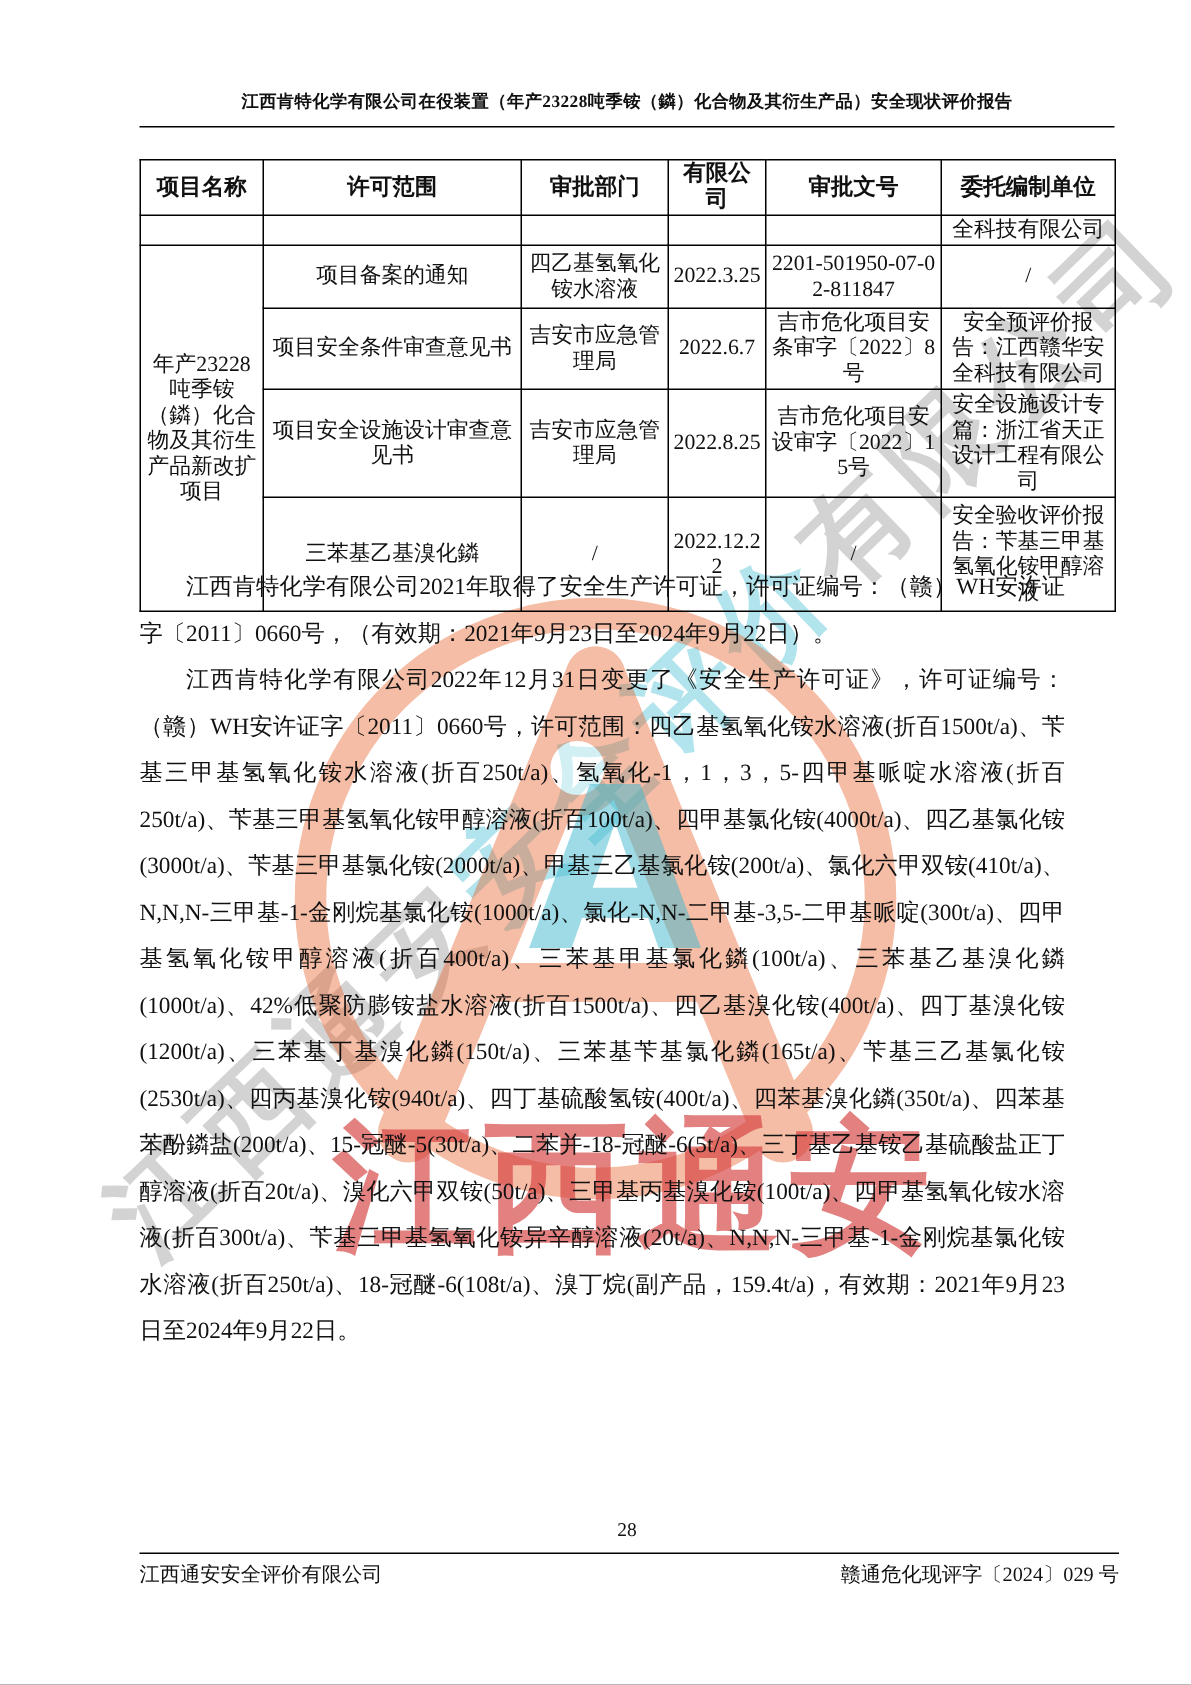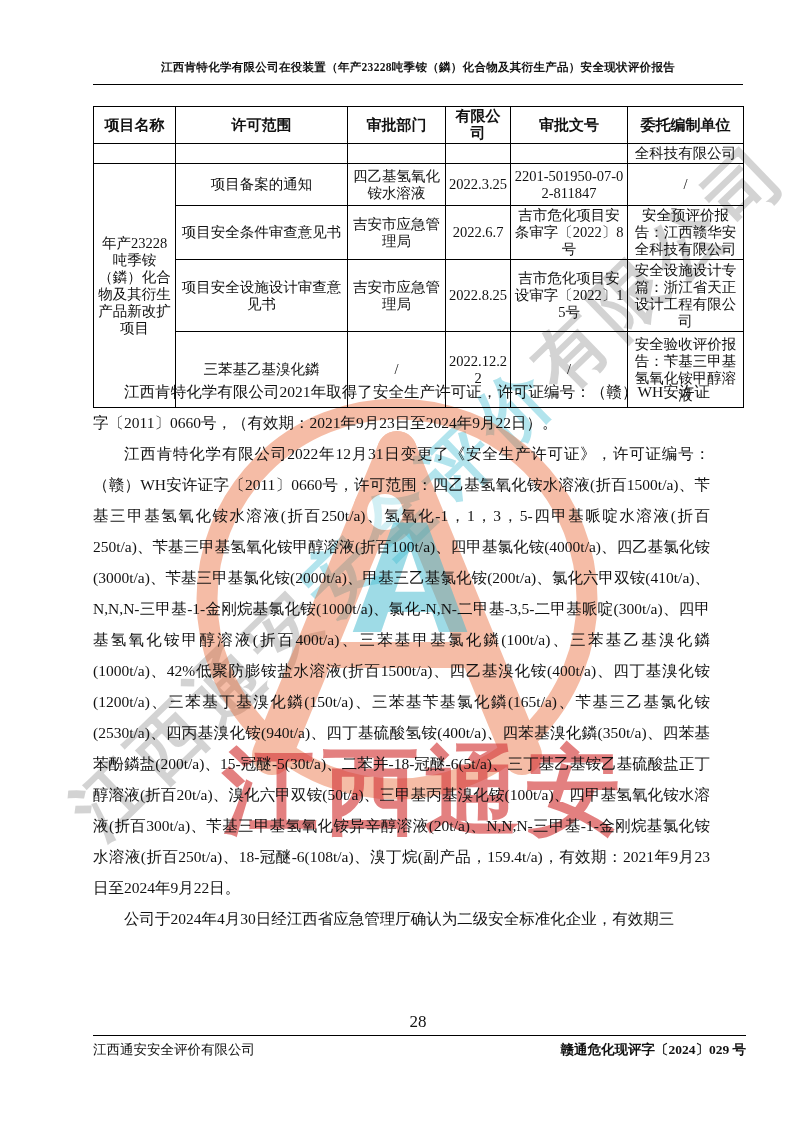--- a/index.html
+++ b/index.html
@@ -73,32 +73,32 @@
 
   .paras {
     position:absolute; top:376px; left:93px; width:617px;
     font-size:15.5px; line-height:31px;
     text-align:justify;
   }
   .paras p { text-indent:2em; margin:0; }
 
   .page-number {
     position:absolute; top:1012px; left:93px; width:650px;
-    text-align:center; font-size:17px;
+    text-align:center; font-size:13px;
   }
   .footer-rule {
     position:absolute; top:1035px; left:93px; width:653px;
     border-top:1.2px solid #000;
   }
   .doc-footer {
     position:absolute; top:1041px; left:93px; width:653px;
     display:flex; justify-content:space-between;
     font-size:13.5px;
   }
-  .doc-footer .ref { font-weight:bold; }
+  .doc-footer .ref { font-weight:normal; }
 </style>
 </head>
 <body>
 
 <div class="page">
 
   <div class="wm-layer">
     <div class="wm-diagonal"><span class="wm-gray">江西通安</span><span class="wm-cyan">安全评价</span><span class="wm-gray">有限公司</span></div>
 
     <svg class="wm-logo" width="420" height="420" viewBox="0 0 420 420">
@@ -174,21 +174,20 @@
           <td>2022.12.22</td>
           <td>/</td>
           <td>安全验收评价报告：苄基三甲基氢氧化铵甲醇溶液</td>
         </tr>
       </tbody>
     </table>
 
     <div class="paras">
       <p>江西肯特化学有限公司2021年取得了安全生产许可证，许可证编号：（赣）WH安许证字〔2011〕0660号，（有效期：2021年9月23日至2024年9月22日）。</p>
       <p>江西肯特化学有限公司2022年12月31日变更了《安全生产许可证》，许可证编号：（赣）WH安许证字〔2011〕0660号，许可范围：四乙基氢氧化铵水溶液(折百1500t/a)、苄基三甲基氢氧化铵水溶液(折百250t/a)、氢氧化-1，1，3，5-四甲基哌啶水溶液(折百250t/a)、苄基三甲基氢氧化铵甲醇溶液(折百100t/a)、四甲基氯化铵(4000t/a)、四乙基氯化铵(3000t/a)、苄基三甲基氯化铵(2000t/a)、甲基三乙基氯化铵(200t/a)、氯化六甲双铵(410t/a)、N,N,N-三甲基-1-金刚烷基氯化铵(1000t/a)、氯化-N,N-二甲基-3,5-二甲基哌啶(300t/a)、四甲基氢氧化铵甲醇溶液(折百400t/a)、三苯基甲基氯化鏻(100t/a)、三苯基乙基溴化鏻(1000t/a)、42%低聚防膨铵盐水溶液(折百1500t/a)、四乙基溴化铵(400t/a)、四丁基溴化铵(1200t/a)、三苯基丁基溴化鏻(150t/a)、三苯基苄基氯化鏻(165t/a)、苄基三乙基氯化铵(2530t/a)、四丙基溴化铵(940t/a)、四丁基硫酸氢铵(400t/a)、四苯基溴化鏻(350t/a)、四苯基苯酚鏻盐(200t/a)、15-冠醚-5(30t/a)、二苯并-18-冠醚-6(5t/a)、三丁基乙基铵乙基硫酸盐正丁醇溶液(折百20t/a)、溴化六甲双铵(50t/a)、三甲基丙基溴化铵(100t/a)、四甲基氢氧化铵水溶液(折百300t/a)、苄基三甲基氢氧化铵异辛醇溶液(20t/a)、N,N,N-三甲基-1-金刚烷基氯化铵水溶液(折百250t/a)、18-冠醚-6(108t/a)、溴丁烷(副产品，159.4t/a)，有效期：2021年9月23日至2024年9月22日。</p>
-      <p>公司于2024年4月30日经江西省应急管理厅确认为二级安全标准化企业，有效期三</p>
     </div>
 
     <div class="page-number">28</div>
     <div class="footer-rule"></div>
     <div class="doc-footer">
       <span class="company">江西通安安全评价有限公司</span>
       <span class="ref">赣通危化现评字〔2024〕029 号</span>
     </div>
 
   </div>

